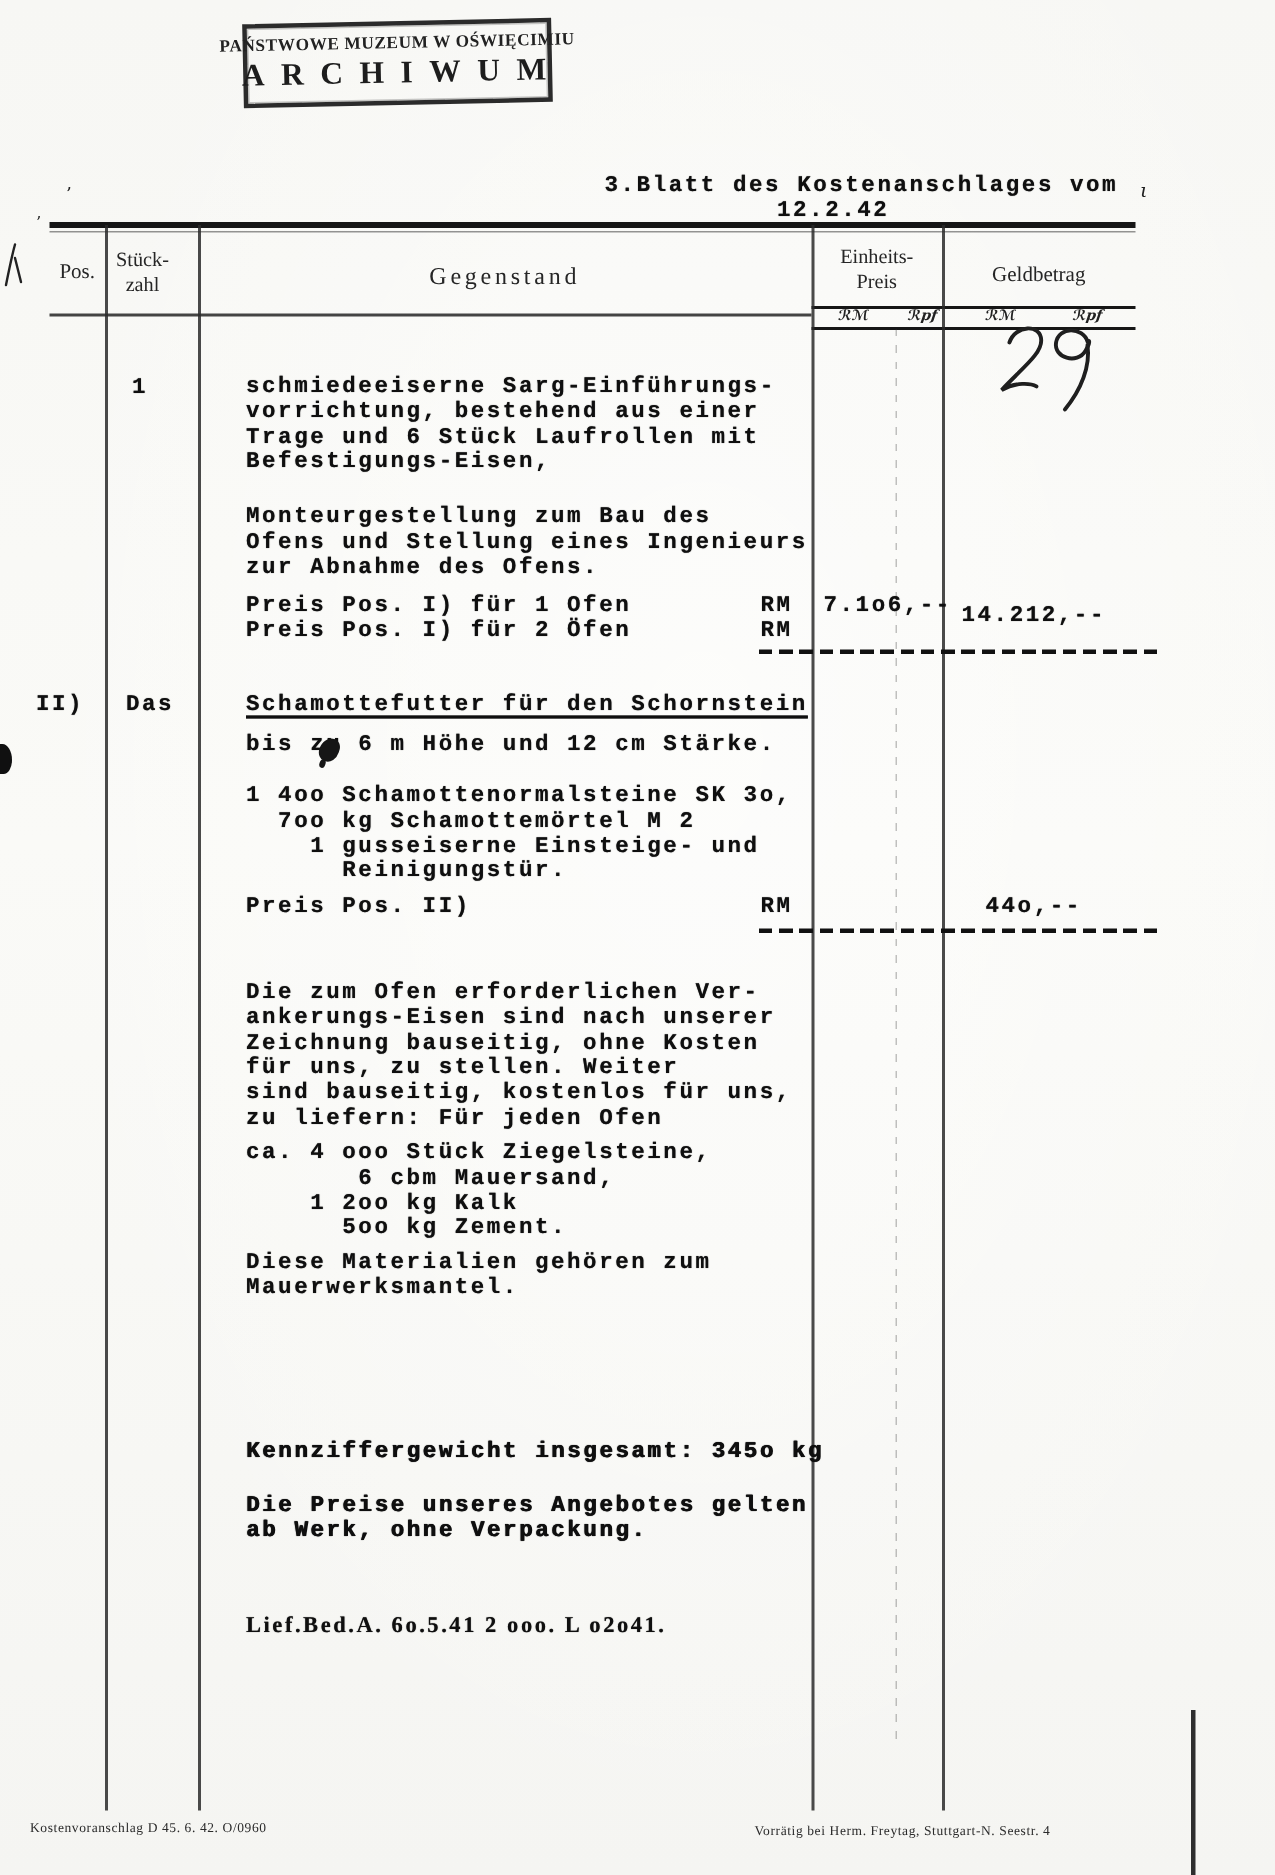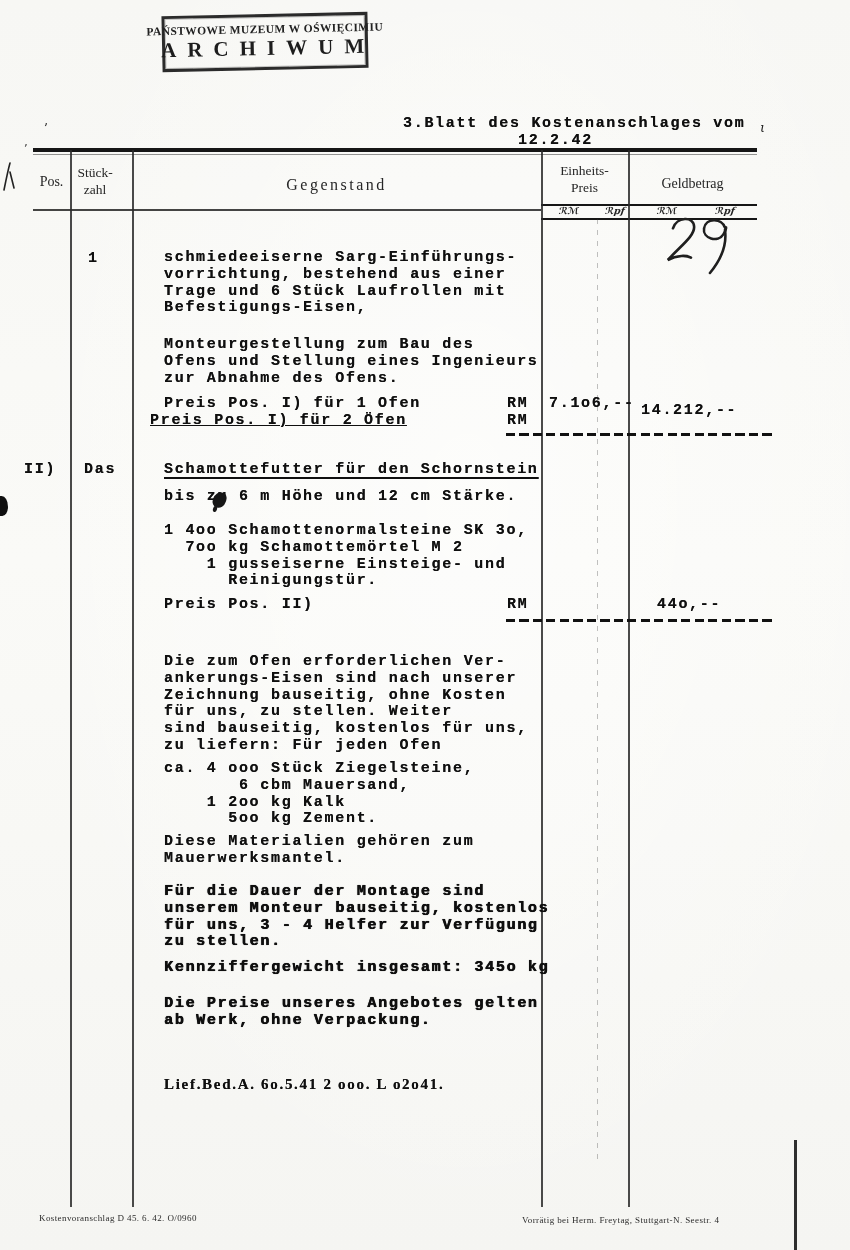--- a/index.html
+++ b/index.html
@@ -67,21 +67,21 @@
   .blot:after{content:"";position:absolute;left:3px;top:15px;width:4px;height:6px;background:#161616;border-radius:50%;}
   .margin-blob{
     position:absolute;left:-4px;top:496px;width:12px;height:20px;background:#101010;
     border-radius:20% 80% 70% 30%;
   }
   .edge-line{position:absolute;left:794px;top:1140px;width:3px;height:110px;background:#2e2e2e;}
   .tick{position:absolute;font-family:"DejaVu Serif",serif;color:#222;}
   
   .footer-print{
     position:absolute;font-family:"Liberation Serif",serif;font-size:9px;
-    color:#2b2b2b;letter-spacing:.4px;white-space:nowrap;text-align:right;margin-left:19px;
+    color:#2b2b2b;letter-spacing:.4px;white-space:nowrap;text-align:right;
   }
   .hand-number{position:absolute;left:652px;top:212px;}
 </style>
 </head>
 <body>
 
 <div class="page">
 
   <div class="stamp">
     <div class="stamp-line1">PAŃSTWOWE MUZEUM W OŚWIĘCIMIU</div>
@@ -136,21 +136,21 @@
 Trage und 6 Stück Laufrollen mit
 Befestigungs-Eisen,</div>
   <div class="typed" style="left:164px;top:337px;">Monteurgestellung zum Bau des
 Ofens und Stellung eines Ingenieurs
 zur Abnahme des Ofens.</div>
 
   <div class="typed" style="left:164px;top:396px;">Preis Pos. I) für 1 Ofen</div>
   <div class="typed" style="left:507px;top:396px;">RM</div>
   <div class="typed" style="left:549px;top:396px;">7.1o6,--</div>
 
-  <div class="typed" style="left:150px;top:413px;text-decoration:underline;">Preis Pos. I) für 2 Öfen</div>
+  <div class="typed" style="left:164px;top:413px;">Preis Pos. I) für 2 Öfen</div>
   <div class="typed" style="left:507px;top:413px;">RM</div>
   <div class="typed" style="left:641px;top:403px;">14.212,--</div>
 
   <div class="dashed-h" style="left:506px;top:433px;width:270px;"></div>
 
   <div class="typed" style="left:24px;top:462px;">II)</div>
   <div class="typed" style="left:84px;top:462px;">Das</div>
   <div class="typed underlined" style="left:164px;top:462px;">Schamottefutter für den Schornstein</div>
   <div class="typed" style="left:164px;top:489px;">bis zu 6 m Höhe und 12 cm Stärke.</div>
   <div class="blot"></div>
@@ -170,24 +170,20 @@
 Zeichnung bauseitig, ohne Kosten
 für uns, zu stellen. Weiter
 sind bauseitig, kostenlos für uns,
 zu liefern: Für jeden Ofen</div>
   <div class="typed" style="left:164px;top:761px;">ca. 4 ooo Stück Ziegelsteine,
        6 cbm Mauersand,
     1 2oo kg Kalk
       5oo kg Zement.</div>
   <div class="typed" style="left:164px;top:834px;">Diese Materialien gehören zum
 Mauerwerksmantel.</div>
-  <div class="typed heavy" style="left:164px;top:884px;">Für die Dauer der Montage sind
-unserem Monteur bauseitig, kostenlos
-für uns, 3 - 4 Helfer zur Verfügung
-zu stellen.</div>
   <div class="typed heavy" style="left:164px;top:960px;text-align:right;">Kennziffergewicht insgesamt: 345o kg</div>
   <div class="typed heavy" style="left:164px;top:996px;">Die Preise unseres Angebotes gelten
 ab Werk, ohne Verpackung.</div>
   <div class="typed" style="left:164px;top:1076px;font-family:Liberation Serif, serif;">Lief.Bed.A. 6o.5.41 2 ooo. L o2o41.</div>
 
   <div class="footer-print" style="left:20px;top:1213px;">Kostenvoranschlag D 45. 6. 42.  O/0960</div>
   <div class="footer-print" style="left:503px;top:1215px;">Vorrätig bei Herm. Freytag, Stuttgart-N. Seestr. 4</div>
 
   <div class="tick" style="left:44px;top:122px;font-size:12px;">’</div>
   <div class="tick" style="left:24px;top:142px;font-size:11px;">’</div>

